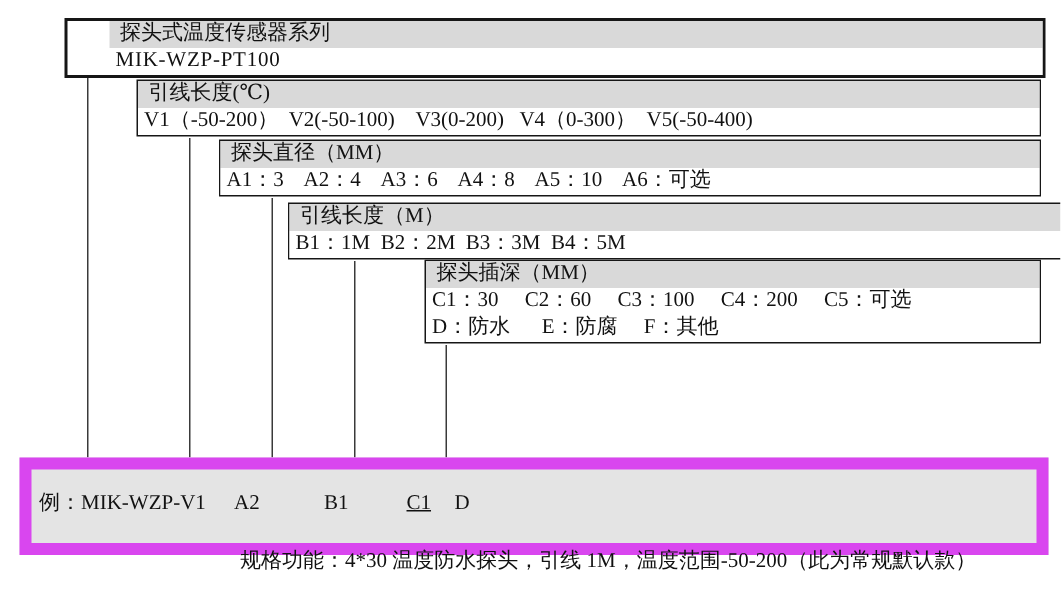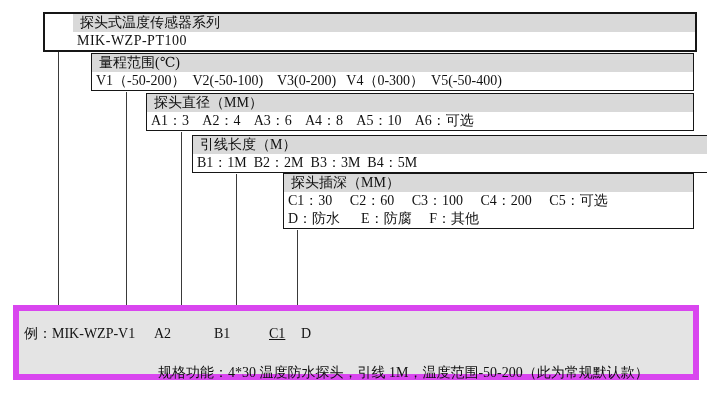--- a/index.html
+++ b/index.html
@@ -34,43 +34,43 @@
     overflow:hidden;
   }
   .row.model{font-weight:normal;letter-spacing:0.5px;}
   .vline{
     position:absolute;
     width:1px;
     background:#3a3a3a;
   }
   .example-box{
     position:absolute;
-    left:13px;top:305px;width:686px;height:75px;
-    border:6px solid #d946ef;
+    left:13px;top:305px;width:686px;height:65px;
+    border:8px solid #d946ef;
     background:#e4e4e4;
     box-sizing:border-box;
   }
   .ex-item{
     position:absolute;
     white-space:pre;
     line-height:16px;
   }
 </style>
 </head>
 <body>
 
 <div class="stage">
 
   <div class="box primary" style="left:43px;top:12px;width:654px;padding-left:28px;">
     <div class="hdr">探头式温度传感器系列</div>
     <div class="row model">MIK-WZP-PT100</div>
   </div>
 
   <div class="box" style="left:91px;top:53px;width:603px;">
-    <div class="hdr">量程范围(℃)</div>
+    <div class="hdr">引线长度(℃)</div>
     <div class="row">V1（-50-200）  V2(-50-100)    V3(0-200)   V4（0-300）  V5(-50-400)</div>
   </div>
 
   <div class="box" style="left:146px;top:93px;width:548px;">
     <div class="hdr">探头直径（MM）</div>
     <div class="row">A1：3    A2：4    A3：6    A4：8    A5：10    A6：可选</div>
   </div>
 
   <div class="box" style="left:192px;top:135px;width:558px;">
     <div class="hdr">引线长度（M）</div>

